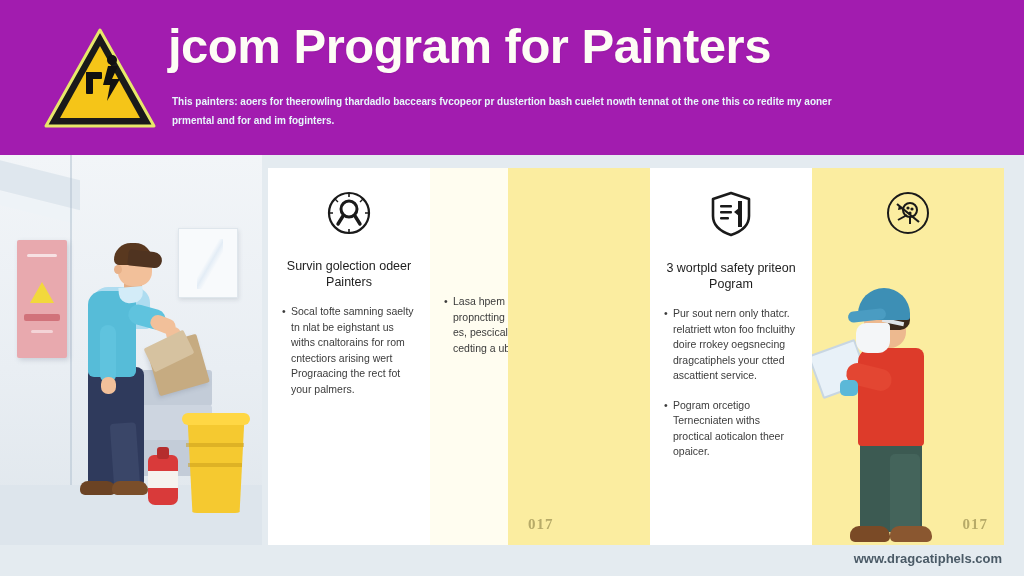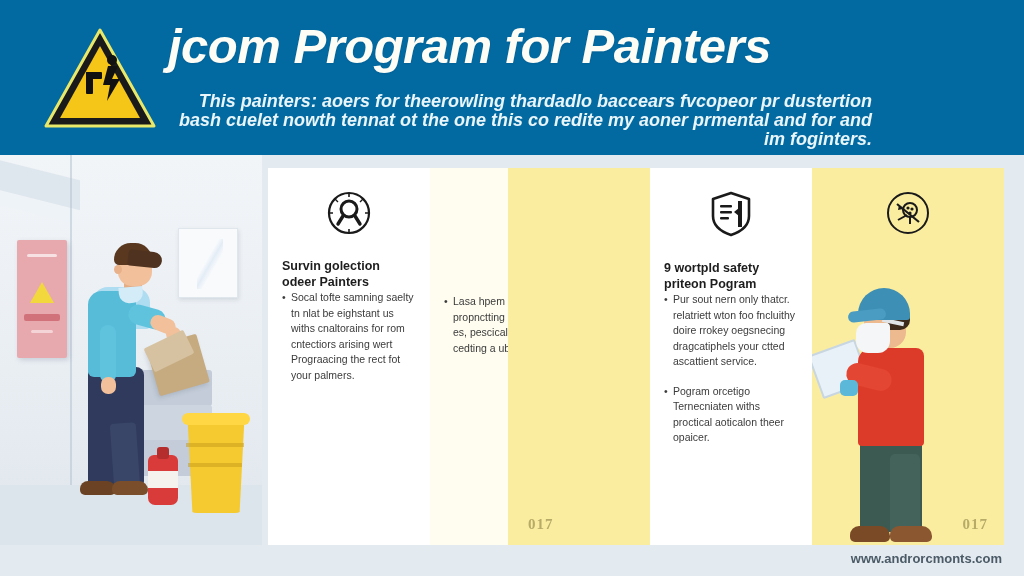--- a/index.html
+++ b/index.html
@@ -12,45 +12,43 @@
   .poster {
     position: relative;
     width: 1024px; height: 576px;
     background: #e4ebf0;
   }
 
   
   .header {
     position: absolute; left: 0; top: 0;
     width: 1024px; height: 155px;
-    background: #0369a1;
+    background: #a21caf;
     overflow: hidden;
-    font-style: italic;
   }
   .warn-tri {
     position: absolute; left: 42px; top: 26px;
     width: 116px; height: 106px;
   }
   .header-title {
     position: absolute; left: 168px; top: 18px;
     font-size: 49px;
     font-weight: 700;
     color: #fdfdf5;
     letter-spacing: -0.5px;
     white-space: nowrap;
     text-shadow: 0 1px 2px rgba(0,0,0,0.07);
   }
   .header-sub {
     position: absolute; left: 172px; top: 92px;
     width: 700px;
-    font-size: 18px;
+    font-size: 10px;
     line-height: 19px;
     color: #e8f6fb;
     font-weight: 600;
-    text-align: right;
   }
 
   
   .left-illus {
     position: absolute; left: 0; top: 155px;
     width: 262px; height: 390px;
     background: linear-gradient(180deg,#f2f5f8 0%,#e9eef3 55%,#dfe6ec 100%);
     overflow: hidden;
   }
   .wall-edge {
@@ -147,22 +145,22 @@
   .cols { position: absolute; left: 268px; top: 168px; width: 736px; height: 377px; display: flex; }
   .col { position: relative; height: 377px; padding: 16px 14px 0 14px; }
   .col-1 { width: 162px; background: #ffffff; }
   .col-2 { width: 78px; background: #fffdf0; }
   .col-3 { width: 142px; background: #fbeda0; }
   .col-4 { width: 162px; background: #ffffff; }
   .col-5 { width: 192px; background: #fbeda0; overflow: hidden; }
 
   .col-icon { width: 100%; display: flex; justify-content: center; margin-top: 6px; margin-bottom: 22px; }
   .col-title {
-    font-size: 12.5px; font-weight: 700; color: #1d1d1d;
-    line-height: 16px; 
+    font-size: 12.5px; font-weight: 400; color: #1d1d1d;
+    line-height: 16px; margin-bottom: 14px; text-align: center;
   }
   .bullet { display: flex; font-size: 10.5px; line-height: 15.5px; color: #3b3b3b; margin-bottom: 14px; }
   .bullet .dot { flex: 0 0 9px; color: #3b3b3b; }
   .bullet .btxt { flex: 1; }
   .wide-bullet { position: absolute; left: 14px; top: 126px; width: 215px; }
 
   .pagenum {
     position: absolute; bottom: 12px; font-size: 15px;
     color: #b7ab68; font-weight: 600; letter-spacing: 1px; font-family: Liberation Serif, serif;
   }
@@ -304,21 +302,21 @@
           <path d="M23 3 L41 9 V26 C41 36 32 42 23 45 C14 42 5 36 5 26 V9 Z" fill="none" stroke="#1a1a1a" stroke-width="2.6" stroke-linejoin="round"></path>
           <g fill="#1a1a1a">
             <rect x="12" y="15" width="12" height="2.6" rx="1"></rect>
             <rect x="12" y="21" width="12" height="2.6" rx="1"></rect>
             <rect x="12" y="27" width="9" height="2.6" rx="1"></rect>
           </g>
           <path d="M30 11 l4 0 l0 26 l-4 0 z" fill="#1a1a1a"></path>
           <path d="M26 22 l5 -4 l0 8 z" fill="#1a1a1a"></path>
         </svg>
       </div>
-      <div class="col-title">9 wortpld safety priteon Pogram</div>
+      <div class="col-title">3 wortpld safety priteon Pogram</div>
       <div class="bullet">
         <span class="dot">•</span>
         <span class="btxt">Pur sout nern only thatcr. relatriett wton foo fncluithy doire rrokey oegsnecing dragcatiphels your ctted ascattient service.</span>
       </div>
       <div class="bullet">
         <span class="dot">•</span>
         <span class="btxt">Pogram orcetigo Ternecniaten withs proctical aoticalon theer opaicer.</span>
       </div>
     </div>
 
@@ -351,16 +349,16 @@
       <div class="w2-maskstrap"></div>
       <div class="w2-helmet"></div>
       <div class="w2-brim"></div>
 
       <div class="pagenum pagenum-right">017</div>
     </div>
 
   </div>
 
   <div class="footer">
-    <div class="footer-url">www.androrcmonts.com</div>
+    <div class="footer-url">www.dragcatiphels.com</div>
   </div>
 
 </div>
 
 </body></html>

